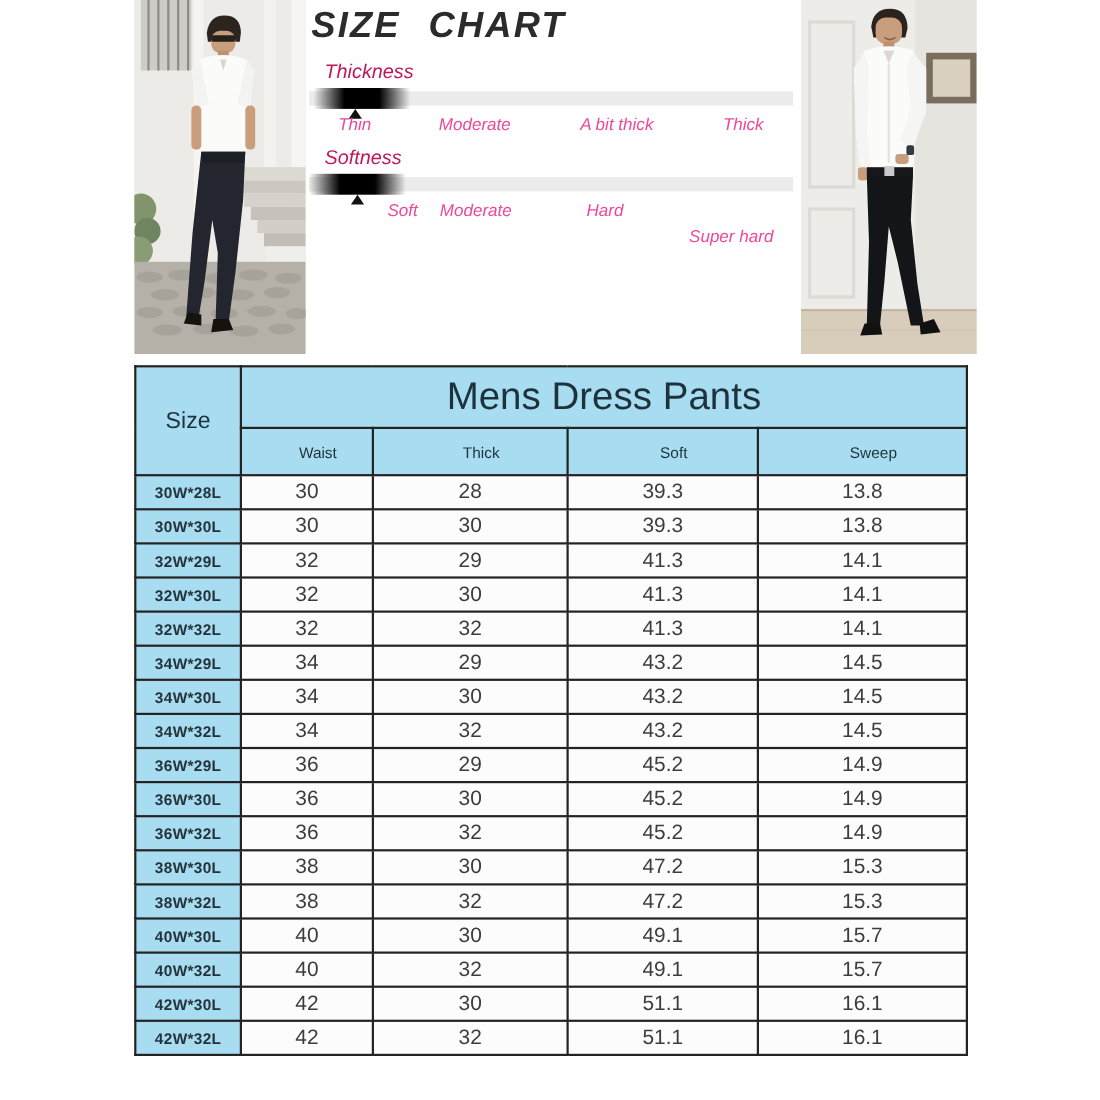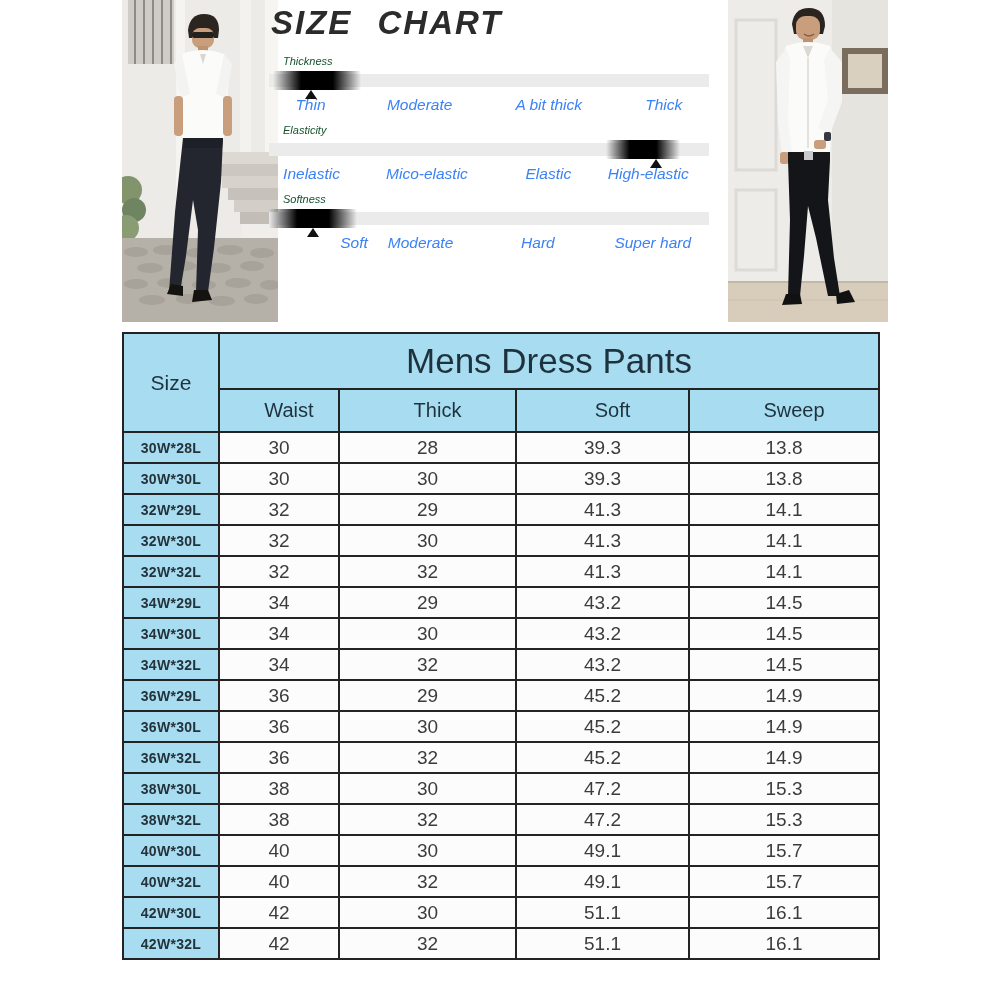--- a/index.html
+++ b/index.html
@@ -7,38 +7,38 @@
   body { font-family:"Liberation Sans", sans-serif; }
   .canvas { position:relative; width:1000px; height:1000px; background:#ffffff; overflow:hidden; margin:0 auto; }
 
   
   .photo { position:absolute; top:0; overflow:hidden; }
   .photo-left  { left:122px; width:156px; height:322px; }
   .photo-right { left:728px; width:160px; height:322px; }
   .photo svg { display:block; }
 
   
-  .panel { position:absolute; left:269px; top:4px; width:440px; color:#2f2f2f; }
+  .panel { position:absolute; left:281px; top:4px; width:440px; color:#2f2f2f; }
   .panel-title { font-style:italic; font-weight:700; font-size:33px; letter-spacing:2px; word-spacing:14px; color:#2b2b2b; padding-left:2px; height:44px; }
-  .scale-name { font-style:italic; font-size:11px; color:#14532d; margin:7px 0 7px 14px; }
+  .scale-name { font-style:italic; font-size:18px; color:#be185d; margin:7px 0 7px 14px; }
   .bar { position:relative; height:13px; background:#ebebeb; }
   .blob { position:absolute; top:-3px; height:19px;
           background:linear-gradient(90deg, rgba(0,0,0,0) 0%, #000 32%, #000 68%, rgba(0,0,0,0) 100%); }
   .marker { position:absolute; top:16px; width:0; height:0; transform:translateX(-50%);
             border-left:6px solid transparent; border-right:6px solid transparent; border-bottom:9px solid #111; }
   .labels { position:relative; height:21px; margin-top:9px; margin-bottom:5px; }
-  .labels span { position:absolute; top:0; white-space:nowrap; font-style:italic; font-size:15.5px; color:#3b82f6; }
+  .labels span { position:absolute; top:0; white-space:nowrap; font-style:italic; font-size:15.5px; color:#ec4899; }
 
   
   .size-table { position:absolute; left:122px; top:332px; width:756px; height:472px;
                 border-collapse:collapse; table-layout:fixed; background:#fef9c3; }
   .size-table th, .size-table td { border:2px solid #232323; text-align:center; vertical-align:middle; }
   .size-table th { background:#a8dcf0; color:#1e323d; font-weight:normal; }
   .th-title { height:56px; font-size:35px; }
-  .th-sub   { height:43px; font-size:20px;padding-left:20px; }
+  .th-sub   { height:43px; font-size:14px;padding-left:20px; }
   .th-size  { font-size:21px; }
   td.size-cell { background:#a8dcf0; color:#24333b; font-size:14px; font-weight:bold; letter-spacing:0.3px; }
   td.val-cell  { height:31px; font-size:19px; color:#3c3c3c; background:#fcfcfc; }
 </style>
 </head>
 <body>
 
 <div class="canvas">
 
   <div class="photo photo-left" title="Man wearing white short-sleeve shirt and navy dress pants walking outdoors">
@@ -174,45 +174,32 @@
         <div class="marker" style="left: 9.6%;"></div>
       </div>
       <div class="labels">
         <span style="left: 6%;">Thin</span>
         <span style="left: 26.8%;">Moderate</span>
         <span style="left: 56%;">A bit thick</span>
         <span style="left: 85.5%;">Thick</span>
       </div>
     </div>
 
-    <div class="scale">
-      <div class="scale-name">Elasticity</div>
-      <div class="bar">
-        <div class="blob" style="left: 76.5%; width: 17%;"></div>
-        <div class="marker" style="left: 88%;"></div>
-      </div>
-      <div class="labels">
-        <span style="left: 3.2%;">Inelastic</span>
-        <span style="left: 26.6%;">Mico-elastic</span>
-        <span style="left: 58.3%;">Elastic</span>
-        <span style="left: 77%;">High-elastic</span>
-      </div>
-    </div>
 
     <div class="scale">
       <div class="scale-name">Softness</div>
       <div class="bar">
         <div class="blob" style="left: 0%; width: 20%;"></div>
         <div class="marker" style="left: 10%;"></div>
       </div>
       <div class="labels">
         <span style="left: 6.2%; margin-left: 44px;">Soft</span>
         <span style="left: 27%;">Moderate</span>
         <span style="left: 57.3%;">Hard</span>
-        <span style="left: 78.5%;">Super hard</span>
+        <span style="left: 78.5%; margin-top: 24px;">Super hard</span>
       </div>
     </div>
   </div>
 
   <table class="size-table">
     <colgroup>
       <col style="width:96px">
         <col style="width:120px">
         <col style="width:177px">
       <col style="width:173px">

